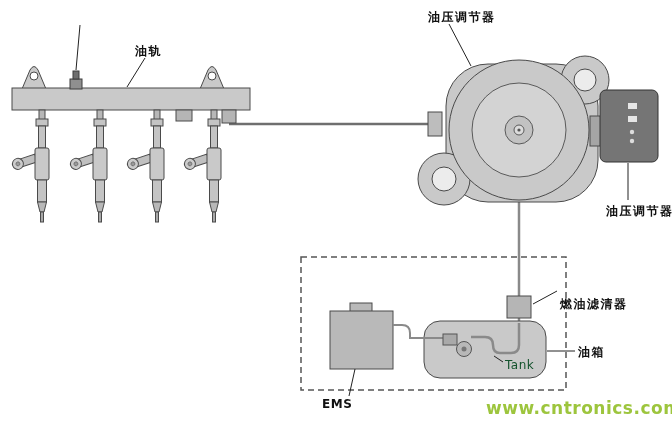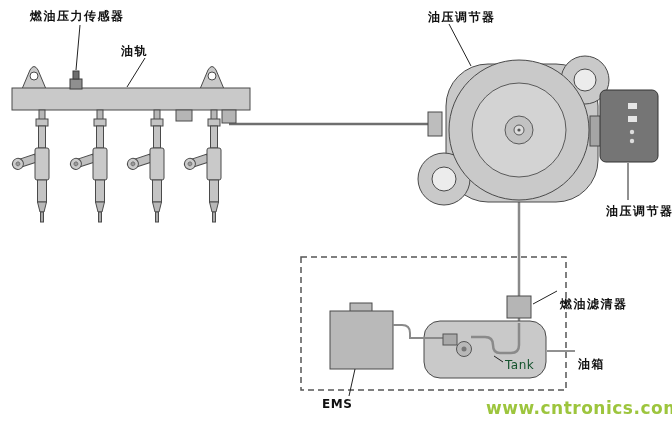--- a/index.html
+++ b/index.html
@@ -118,31 +118,30 @@
       <line x1="145" y1="58" x2="127" y2="87"></line>
       <line x1="449" y1="24" x2="471" y2="66"></line>
       <line x1="628" y1="200" x2="628" y2="163"></line>
       <line x1="557" y1="291" x2="533" y2="304"></line>
       <line x1="575" y1="351" x2="547" y2="351"></line>
       <line x1="349" y1="396" x2="355" y2="369"></line>
       <line x1="503" y1="362" x2="494" y2="356"></line>
     </g>
   </svg>
 
-  <div class="label" style="left:30px;top:8px;">燃油压力传感器</div>
 
-  <div class="label" style="left:121px;top:43px;text-align:center;">油轨</div>
+  <div class="label" style="left:135px;top:43px;text-align:center;">油轨</div>
 
   <div class="label" style="left:428px;top:9px;">油压调节器</div>
 
   <div class="label" style="left:606px;top:203px;">油压调节器</div>
 
   <div class="label" style="left:560px;top:296px;">燃油滤清器</div>
 
-  <div class="label" style="left:578px;top:356px;">油箱</div>
+  <div class="label" style="left:578px;top:344px;">油箱</div>
 
   <div class="label small" style="left:505px;top:358px;">Tank</div>
 
   <div class="label" style="left:322px;top:397px;letter-spacing:0.5px;">EMS</div>
 
   <div class="watermark" style="left:486px;top:398px;">www.cntronics.com</div>
 
 </div>
 
 </body></html>

